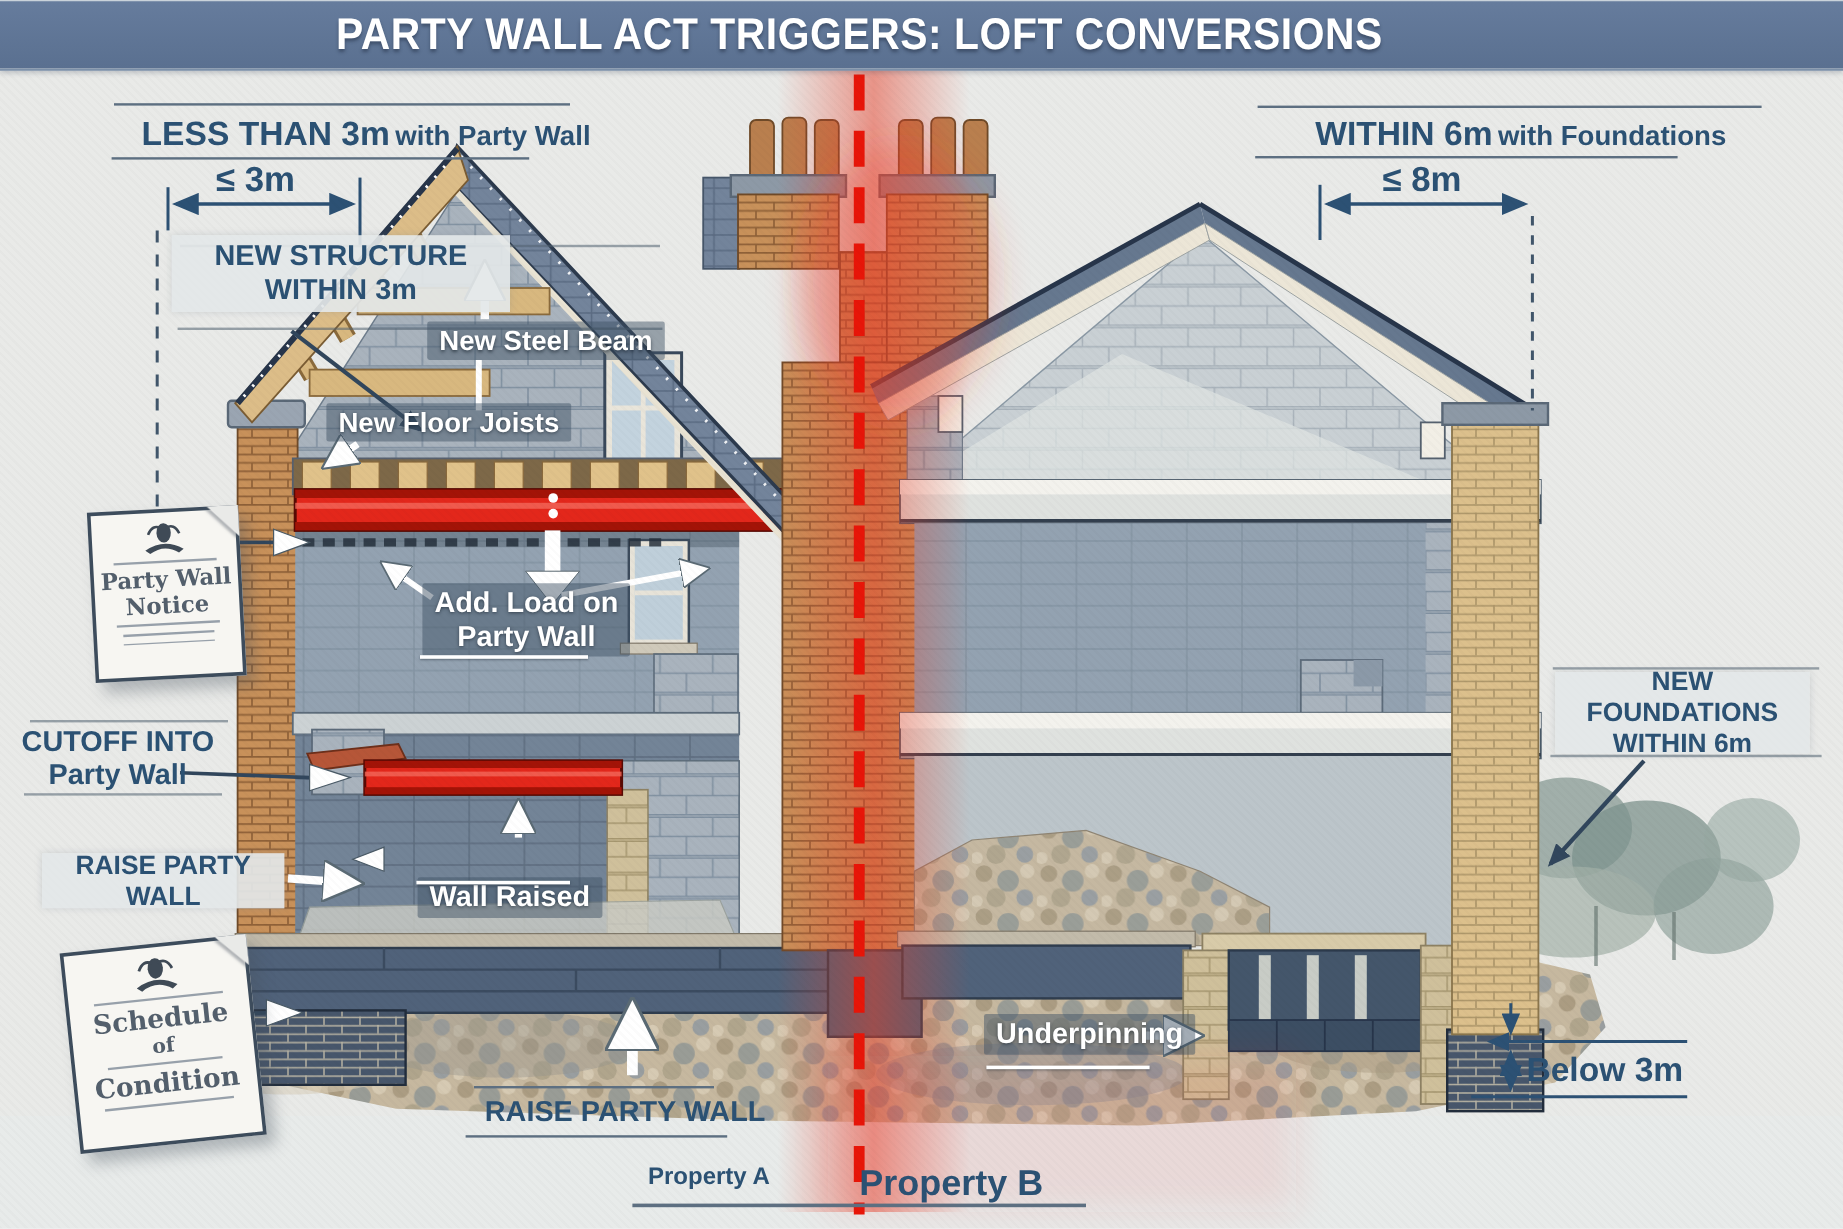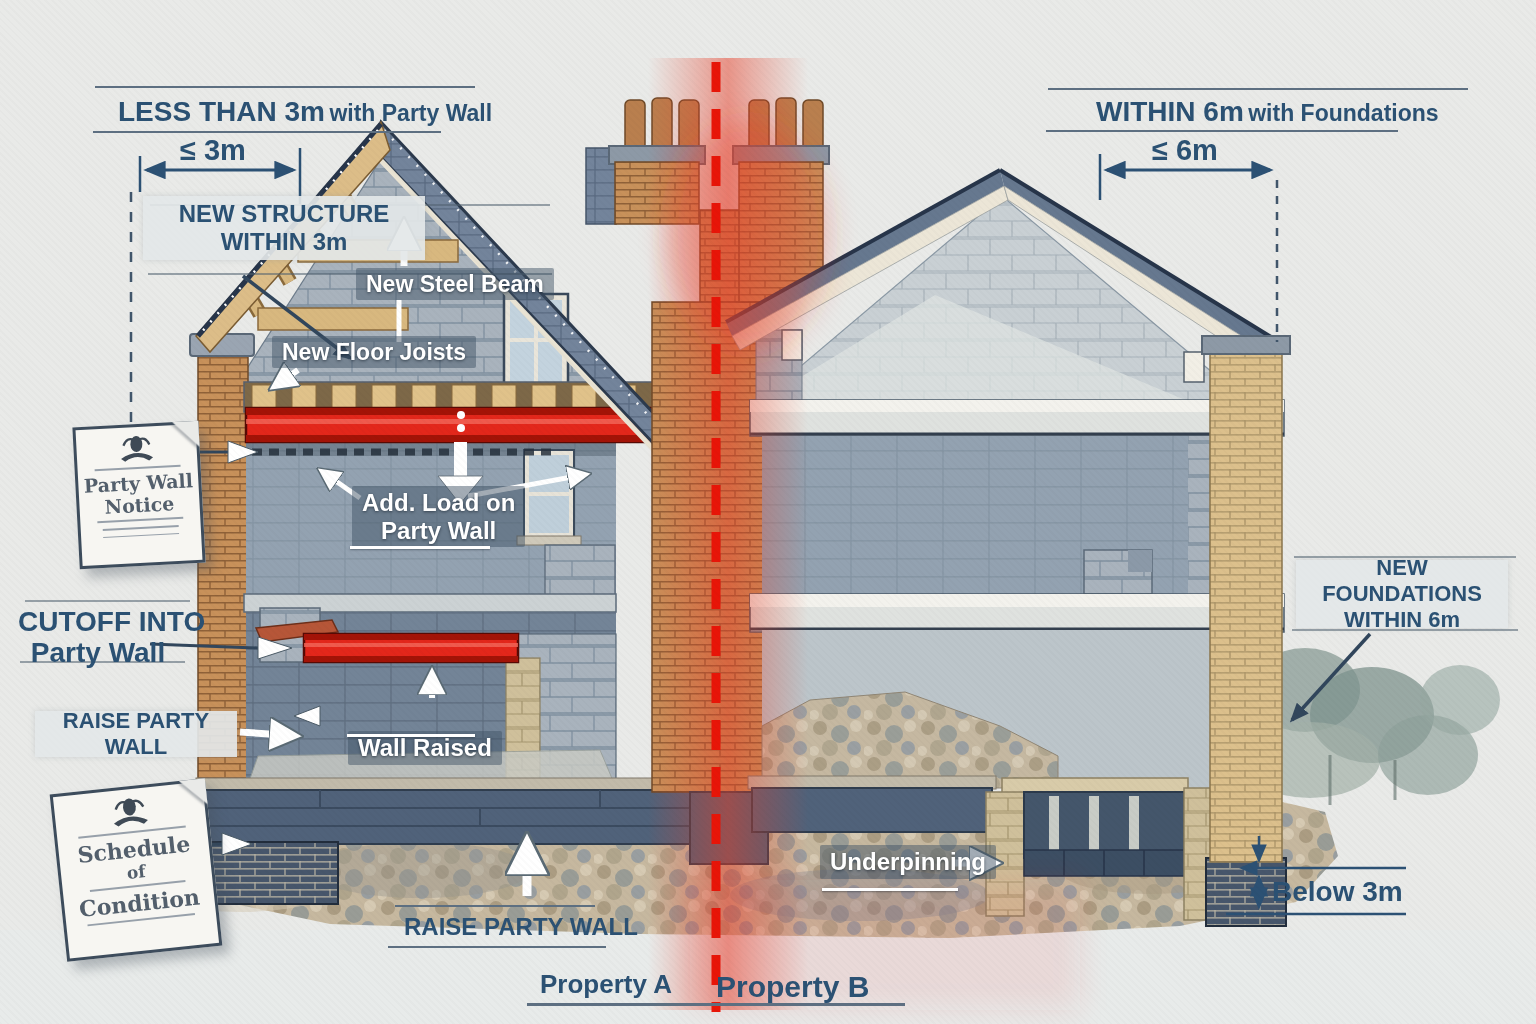--- a/index.html
+++ b/index.html
@@ -362,20 +362,23 @@
       <line x1="360" y1="498" x2="320" y2="470" stroke-width="5" marker-end="url(#aw)"></line>
       <line x1="468" y1="496" x2="588" y2="474" stroke-width="5" marker-end="url(#aw)"></line>
       <line x1="432" y1="698" x2="432" y2="670" stroke-width="6" marker-end="url(#aw)"></line>
       <polygon points="320,706 320,726 294,716" fill="#ffffff" stroke="#4a5a66" stroke-width="1"></polygon>
       <line x1="240" y1="732" x2="298" y2="736" stroke-width="7" marker-end="url(#aw)"></line>
       <line x1="955" y1="863" x2="998" y2="863" stroke-width="7" marker-end="url(#aw)"></line>
       <line x1="527" y1="896" x2="527" y2="838" stroke-width="9" marker-end="url(#aw)"></line>
     </g>
   </svg>
 
+  <div class="hdr">
+    <div class="t">PARTY WALL ACT TRIGGERS: LOFT CONVERSIONS</div>
+  </div>
 
   <div class="rule" style="left:95px; top:86px; width:380px;"></div>
   <div class="lbl" style="left:118px; top:96px;">
     <span style="font-size:28px;">LESS THAN 3m</span>
     <span style="font-size:23px; font-weight:600;">with Party Wall</span>
   </div>
   <div class="rule" style="left:93px; top:131px; width:348px;"></div>
   <div class="lbl" style="left:180px; top:134px; font-size:29px;">≤ 3m</div>
 
   <div class="rule thin" style="left:150px; top:204px; width:400px;"></div>
@@ -391,55 +394,55 @@
   <div class="wlbl" style="left:272px; top:336px; font-size:23px;">New Floor Joists</div>
   <div class="wlbl ctr" style="left:352px; top:486px; font-size:24px;">
     <div>Add. Load on</div>
     <div>Party Wall</div>
   </div>
   <div class="wrule" style="left:350px; top:546px; width:140px;"></div>
   <div class="wlbl" style="left:348px; top:700px; font-size:24px;margin-top:31px;">Wall Raised</div>
   <div class="wrule" style="left:347px; top:734px; width:128px;"></div>
 
   <div class="rule thin" style="left:25px; top:600px; width:165px;"></div>
-  <div class="lbl ctr" style="left:18px; top:606px; width:160px; font-size:28px;">
+  <div class="lbl ctr" style="left:18px; top:606px; width:160px; font-size:24px;">
     <div>CUTOFF INTO</div>
     <div>Party Wall</div>
   </div>
   <div class="rule thin" style="left:20px; top:661px; width:165px;"></div>
 
   <div class="box" style="left:35px; top:711px; width:202px; height:46px; font-size:22px;">RAISE PARTY WALL</div>
 
   <div class="wlbl" style="left:820px; top:845px; font-size:24px;">Underpinning</div>
   <div class="wrule" style="left:822px; top:888px; width:136px;"></div>
 
   <div class="rule" style="left:1048px; top:88px; width:420px;"></div>
   <div class="lbl" style="left:1096px; top:96px;">
     <span style="font-size:28px;">WITHIN 6m</span>
     <span style="font-size:23px; font-weight:600;">with Foundations</span>
   </div>
   <div class="rule" style="left:1046px; top:130px; width:352px;"></div>
-  <div class="lbl" style="left:1152px; top:134px; font-size:29px;">≤ 6m</div>
+  <div class="lbl" style="left:1152px; top:134px; font-size:29px;">≤ 8m</div>
 
   <div class="rule thin" style="left:1294px; top:556px; width:222px;"></div>
   <div class="box" style="left:1296px; top:560px; width:212px; height:68px; font-size:22px;">
     <div>
       <div>NEW FOUNDATIONS</div>
       <div>WITHIN 6m</div>
     </div>
   </div>
   <div class="rule thin" style="left:1292px; top:629px; width:226px;"></div>
 
   <div class="lbl" style="left:1272px; top:876px; font-size:28px;">Below 3m</div>
 
   <div class="rule" style="left:395px; top:905px; width:200px;"></div>
   <div class="lbl" style="left:404px; top:914px; font-size:24px;">RAISE PARTY WALL</div>
   <div class="rule" style="left:388px; top:946px; width:218px;"></div>
 
-  <div class="lbl" style="left:540px; top:970px; font-size:26px;">Property A</div>
+  <div class="lbl" style="left:540px; top:970px; font-size:20px;">Property A</div>
   <div class="lbl" style="left:716px; top:970px; font-size:30px;">Property B</div>
   <div class="rule" style="left:527px; top:1003px; width:378px; height:2.5px;"></div>
 
   <div class="doc" style="left:76px; top:424px; width:120px; height:136px; transform:rotate(-3deg);">
     <div class="fold"></div>
     <svg class="crest" width="44" height="30" viewBox="0 0 44 30">
       <g fill="#3f4a56">
         <ellipse cx="22" cy="10" rx="6" ry="8"></ellipse>
         <path d="M6 24 Q22 14 38 24 L34 27 Q22 19 10 27 Z"></path>
         <path d="M9 11 q4 -9 11 -5 M35 11 q-4 -9 -11 -5" stroke="#3f4a56" fill="none" stroke-width="2.2"></path>

